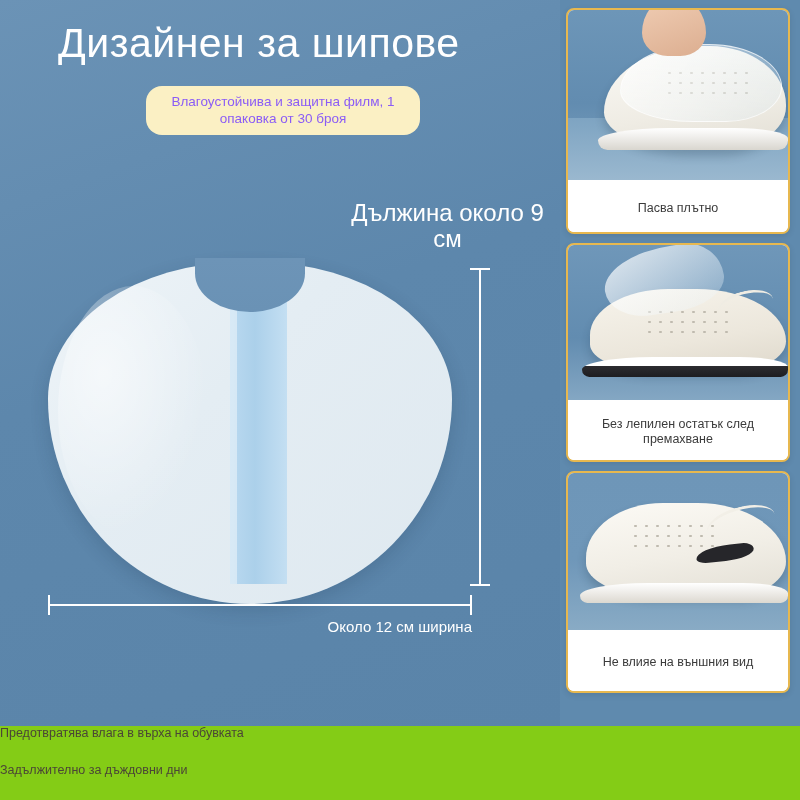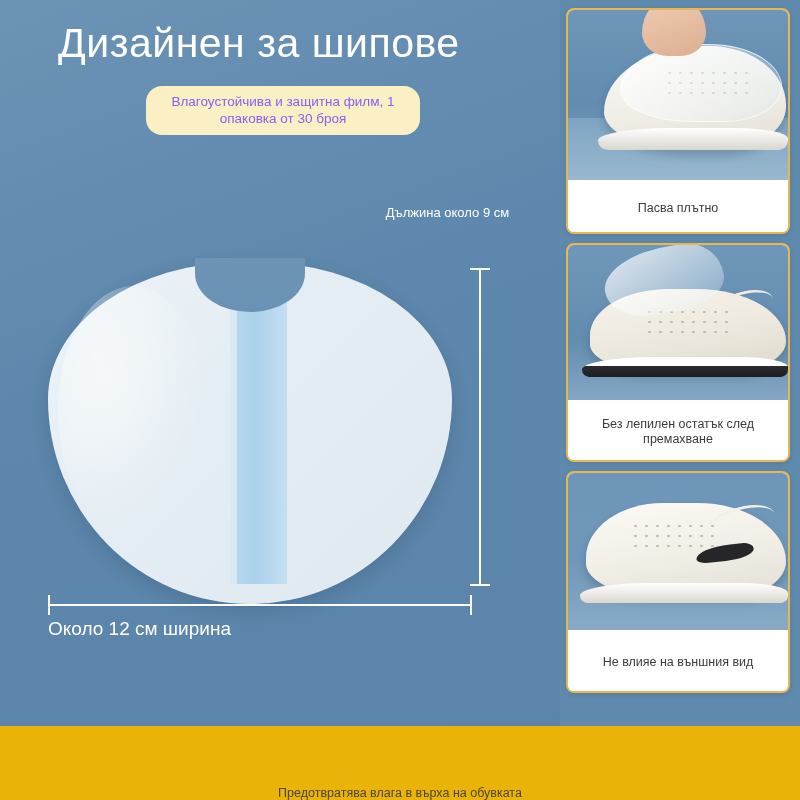--- a/index.html
+++ b/index.html
@@ -107,21 +107,21 @@
     pointer-events: none;
   }
 
   
   .len-label {
     position: absolute;
     left: 340px;
     top: 200px;
     width: 215px;
     text-align: center;
-    font-size: 13px;
+    font-size: 24px;
     color: #ffffff;
     line-height: 26px;
   }
   .v-ruler {
     position: absolute;
     left: 479px;
     top: 268px;
     width: 2px;
     height: 318px;
     background: #ffffff;
@@ -154,22 +154,22 @@
     background: #ffffff;
   }
   .h-ruler::before { left: 0; }
   .h-ruler::after { right: 0; }
 
   .width-label {
     position: absolute;
     left: 48px;
     top: 618px;
     width: 424px;
-    text-align: left;
-    font-size: 19px;
+    text-align: right;
+    font-size: 15px;
     color: #ffffff;
   }
 
   
   .cards {
     position: absolute;
     left: 566px;
     top: 8px;
     width: 226px;
     height: 712px;
@@ -351,23 +351,24 @@
     border-radius: 50%;
     transform: rotate(-16deg);
   }
 
   
   .footer {
     position: absolute;
     left: 0; bottom: 0;
     width: 800px;
     height: 74px;
-    background: #eab308;
+    background: #84cc16;
     display: flex;
-    align-items: flex-end;
+    align-items: flex-start;
+    flex-direction: column;
   }
   .footer-left, .footer-right {
     flex: 1;
     text-align: center;
     font-size: 12.5px;
     color: #4b4636;
   }
 </style>
 </head>
 <body>
@@ -430,15 +431,16 @@
         <div class="ph2-film"></div>
         <div class="ph2-soleblack"></div>
       </div>
       <div class="card-caption">Без лепилен остатък след премахване</div>
     </div>
 
   </div>
 
   <div class="footer">
     <div class="footer-left">Предотвратява влага в върха на обувката</div>
+    <div class="footer-right">Задължително за дъждовни дни</div>
   </div>
 
 </div>
 
 </body></html>

